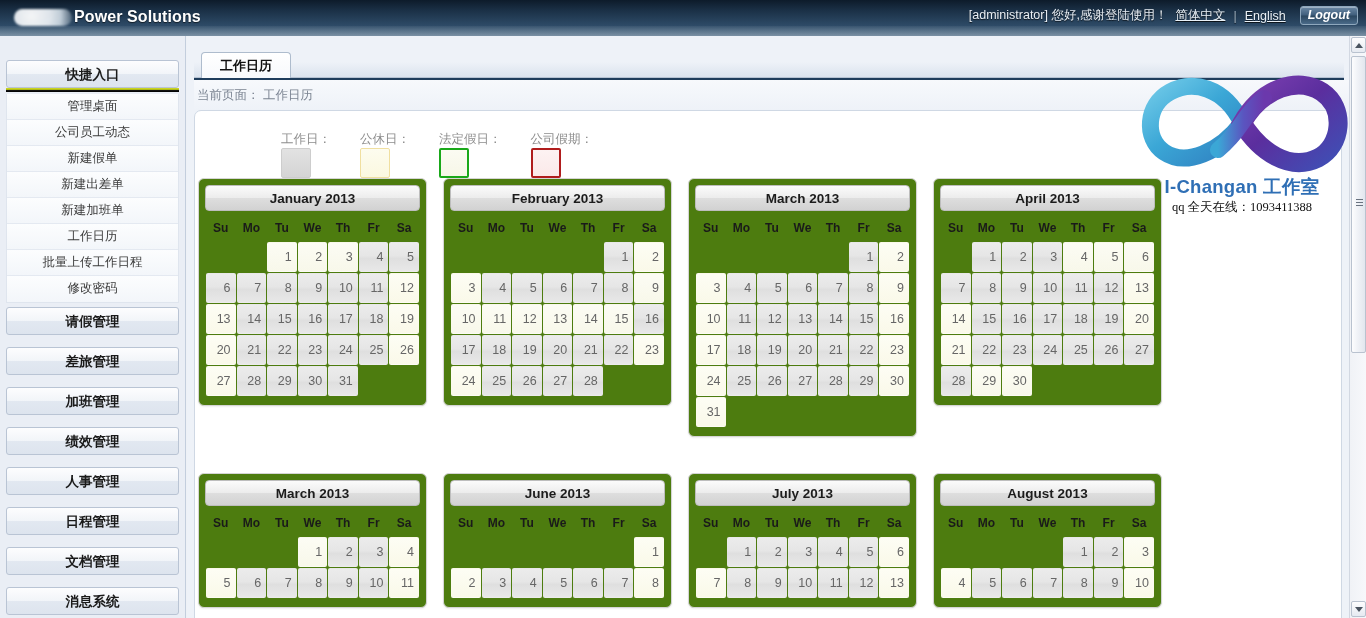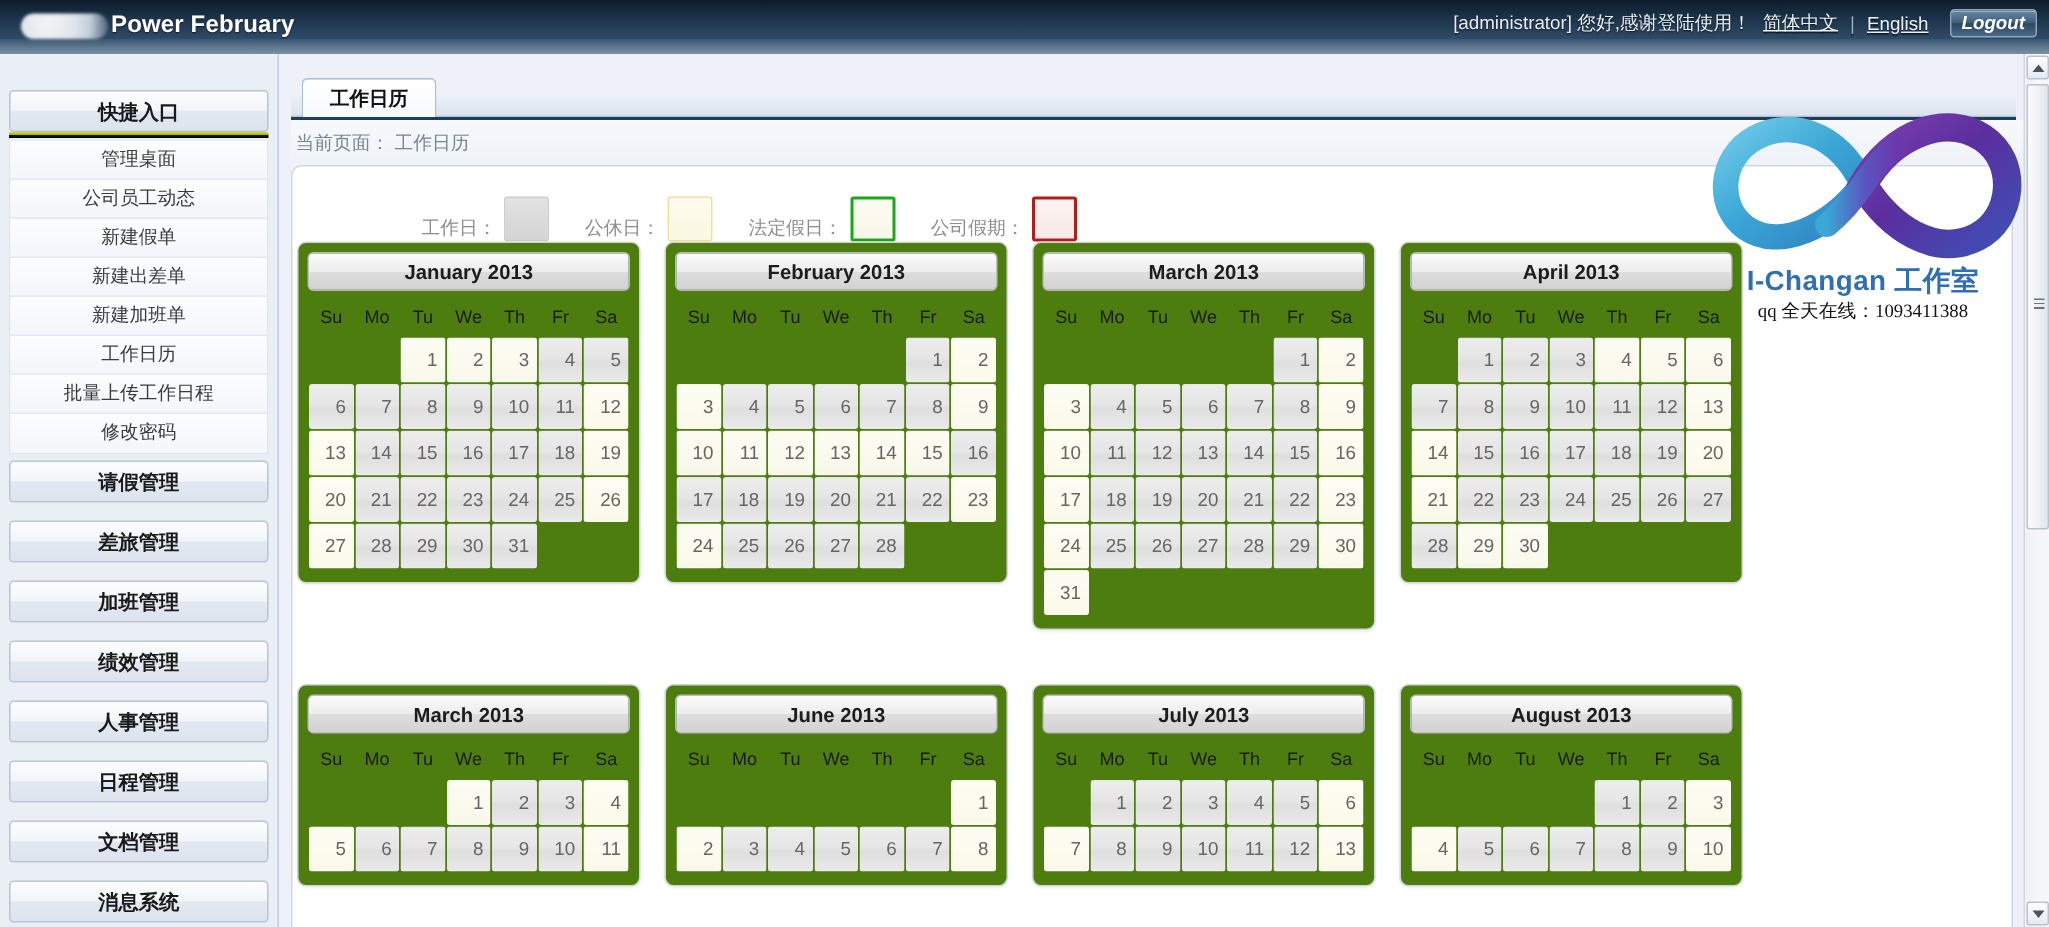--- a/index.html
+++ b/index.html
@@ -128,21 +128,21 @@
     border-radius: 7px;
     overflow: hidden;
   }
 
   
   #legend {
     display: flex; align-items: center;
     padding: 20px 0 0 86px;
     gap: 24px;
   }
-  .legend-item { display: flex; align-items: flex-end; font-size: 12.5px; color: #8d8d8d; }
+  .legend-item { display: flex; align-items: flex-start; font-size: 12.5px; color: #8d8d8d; flex-direction: column; }
   .legend-item .lbl { margin-right: 5px; }
   .swatch { width: 30px; height: 30px; border-radius: 2px; }
   .sw-work   { background: linear-gradient(to bottom, #e2e2e2, #d4d4d4); border: 1px solid #cdcdcd; }
   .sw-rest   { background: linear-gradient(to bottom, #fdfcef, #fbf8e0); border: 1px solid #f0dfa0; }
   .sw-legal  { background: linear-gradient(to bottom, #fbfbf2, #f7f7e8); border: 2px solid #1aa81a; }
   .sw-comp   { background: linear-gradient(to bottom, #fdf2f2, #fbe9e9); border: 2px solid #b01d1d; }
 
   
   #cal-area {
     position: relative;
@@ -160,21 +160,21 @@
   }
   .cal-title {
     height: 26px; line-height: 25px; text-align: center;
     font-size: 13.5px; font-weight: bold; color: #1c1c1c;
     background: linear-gradient(to bottom, #fbfbfb 0%, #ececec 50%, #dedede 51%, #d2d2d2 100%);
     border: 1px solid #bdbdbd; border-radius: 4px;
     margin-bottom: 3px;
   }
   table.cal-grid { border-collapse: separate; border-spacing: 1px; width: 100%; }
   table.cal-grid th {
-    font-size: 12px; font-weight: normal; color: #1a1a1a;
+    font-size: 12px; font-weight: bold; color: #1a1a1a;
     height: 26px; width: 14.28%; text-align: center;
   }
   table.cal-grid td {
     width: 30px; height: 30px;
     text-align: right; vertical-align: middle;
     padding: 0 4px 0 0;
     font-size: 12.5px; color: #666;
     border: 1px solid transparent;
     border-radius: 2px;
   }
@@ -242,21 +242,21 @@
   }
 </style>
 </head>
 <body>
 
 <div id="topbar">
   <div id="topbar-sheen"></div>
 
   <div id="brand">
     <div id="brand-mark"></div>
-    <span id="brand-text">Power February</span>
+    <span id="brand-text">Power Solutions</span>
   </div>
 
   <div id="topright">
     <span class="greet">[administrator] 您好,感谢登陆使用！</span>
     <a href="#">简体中文</a>
     <span class="sep">|</span>
     <a href="#">English</a>
     <button id="logout-btn">Logout</button>
   </div>
 </div>

